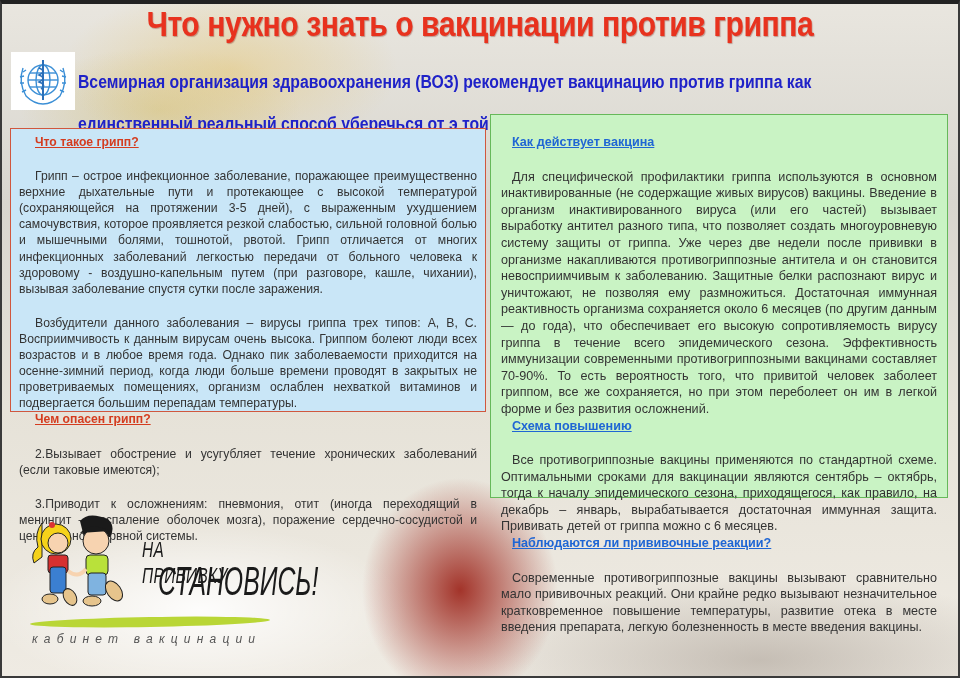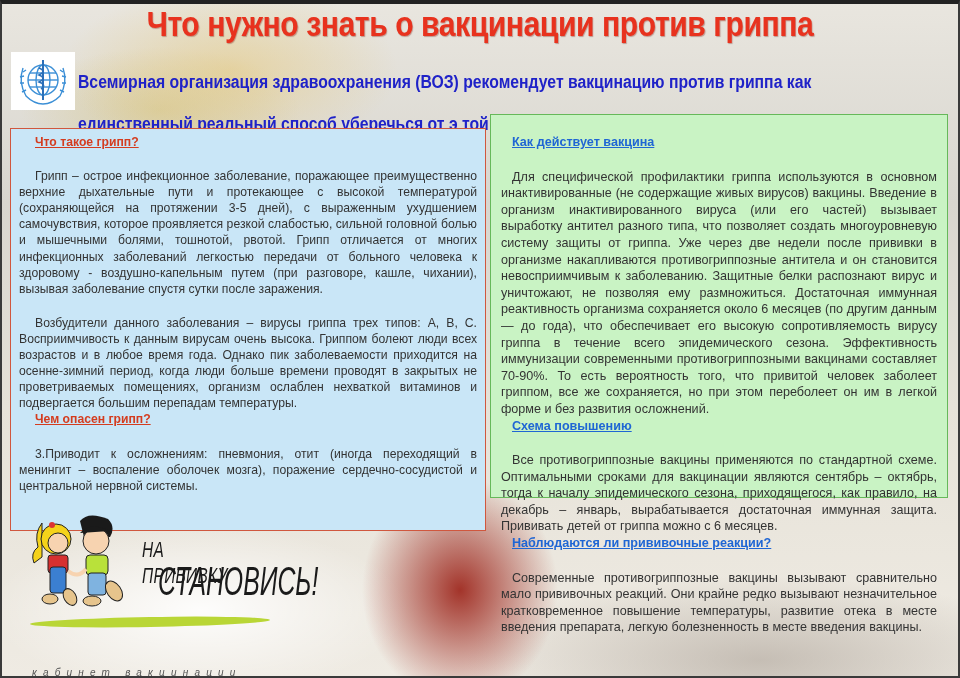--- a/index.html
+++ b/index.html
@@ -43,21 +43,21 @@
   }
   .intro {
     position: absolute; left: 78px; top: 51px; width: 860px;
     font-weight: bold; font-size: 17.5px; line-height: 21px;
     color: #1f22c8;
     transform-origin: left top;
     transform: scaleX(0.9);
     white-space: pre-line;
   }
   .box-left {
-    position: absolute; left: 10px; top: 128px; width: 476px; height: 403px;
+    position: absolute; left: 10px; top: 128px; width: 476px; height: 284px;
     background: #c9e6f7;
     border: 1px solid #d0573e;
     padding: 5px 8px 0 8px;
     font-size: 12.2px; line-height: 16.1px; color: #333;
     text-align: justify;
   }
   .box-right {
     position: absolute; left: 490px; top: 114px; width: 458px; height: 384px;
     background: #c9f3c4;
     border: 1px solid #66b85a;
@@ -92,21 +92,21 @@
     font-size: 40px; color: #1a1a1a;
     transform: scaleX(0.62); transform-origin: left top;
   }
   .swoosh {
     position: absolute; left: 2px; top: 104px; width: 240px; height: 10px;
     background: #b9d636; border-radius: 50%;
     transform: rotate(-1deg);
   }
   .cabinet {
     position: absolute; left: 4px; top: 119px;
-    font-size: 10px; letter-spacing: 6.2px; color: #555; margin-top: 35px;
+    font-size: 12px; letter-spacing: 6.2px; color: #555;
   }
 </style>
 </head>
 <body>
 
 <div class="bg"></div>
 
 <h1 class="title">Что нужно знать о вакцинации против гриппа</h1>
 
 <div class="who-logo">
@@ -131,20 +131,21 @@
   <div>Всемирная организация здравоохранения (ВОЗ) рекомендует вакцинацию против гриппа как</div>
   <div>единственный реальный  способ  уберечься  от э той инфекции привитому и возможность</div>
   <div>создания коллективного  иммунитета.</div>
 </div>
 
 <section class="box-left">
   <span class="h-red">Что такое грипп?</span>
   <span class="para">Грипп – острое инфекционное заболевание, поражающее преимущественно верхние дыхательные пути и протекающее с высокой температурой (сохраняющейся на протяжении 3-5 дней), с выраженным ухудшением самочувствия, которое проявляется резкой слабостью, сильной головной болью и мышечными болями, тошнотой, рвотой. Грипп отличается от многих инфекционных заболеваний легкостью передачи от больного человека к здоровому - воздушно-капельным путем (при разговоре, кашле, чихании), вызывая заболевание спустя сутки после заражения.</span>
   <span class="para">Возбудители данного заболевания – вирусы гриппа трех типов: А, В, С. Восприимчивость к данным вирусам очень высока. Гриппом болеют люди всех возрастов и в любое время года. Однако пик заболеваемости приходится на осенне-зимний период, когда люди больше времени проводят в закрытых не проветриваемых помещениях, организм ослаблен нехваткой витаминов и подвергается большим перепадам температуры.</span>
   <span class="h-red">Чем опасен грипп?</span>
+  <span class="para">2.Вызывает обострение и усугубляет течение хронических заболеваний (если таковые имеются);</span>
   <span class="para">3.Приводит к осложнениям: пневмония, отит (иногда переходящий в менингит – воспаление оболочек мозга), поражение сердечно-сосудистой и центральной нервной системы.</span>
 </section>
 
 <section class="box-right">
   <span class="h-blue">Как действует вакцина</span>
   <span class="para">Для специфической профилактики гриппа используются в основном инактивированные (не содержащие живых вирусов) вакцины. Введение в организм инактивированного вируса (или его частей) вызывает выработку антител разного типа, что позволяет создать многоуровневую систему защиты от гриппа. Уже через две недели после прививки в организме накапливаются противогриппозные антитела и он становится невосприимчивым к заболеванию. Защитные белки распознают вирус и уничтожают, не позволяя ему размножиться. Достаточная иммунная реактивность организма сохраняется около 6 месяцев (по другим данным — до года), что обеспечивает его высокую сопротивляемость вирусу гриппа в течение всего эпидемического сезона. Эффективность иммунизации современными противогриппозными вакцинами составляет 70-90%. То есть вероятность того, что привитой человек заболеет гриппом, все же сохраняется, но при этом переболеет он им в легкой форме и без развития осложнений.</span>
   <span class="h-blue">Схема повышению</span>
   <span class="para">Все противогриппозные вакцины применяются по стандартной схеме. Оптимальными сроками для вакцинации являются сентябрь – октябрь, тогда к началу эпидемического сезона, приходящегося, как правило, на декабрь – январь, вырабатывается достаточная иммунная защита. Прививать детей от гриппа можно с 6 месяцев.</span>
   <span class="h-blue">Наблюдаются ли прививочные реакции?</span>
   <span class="para">Современные противогриппозные вакцины вызывают сравнительно мало прививочных реакций. Они крайне редко вызывают незначительное кратковременное повышение температуры,   развитие отека в месте введения препарата,  легкую болезненность в месте введения вакцины.</span>

